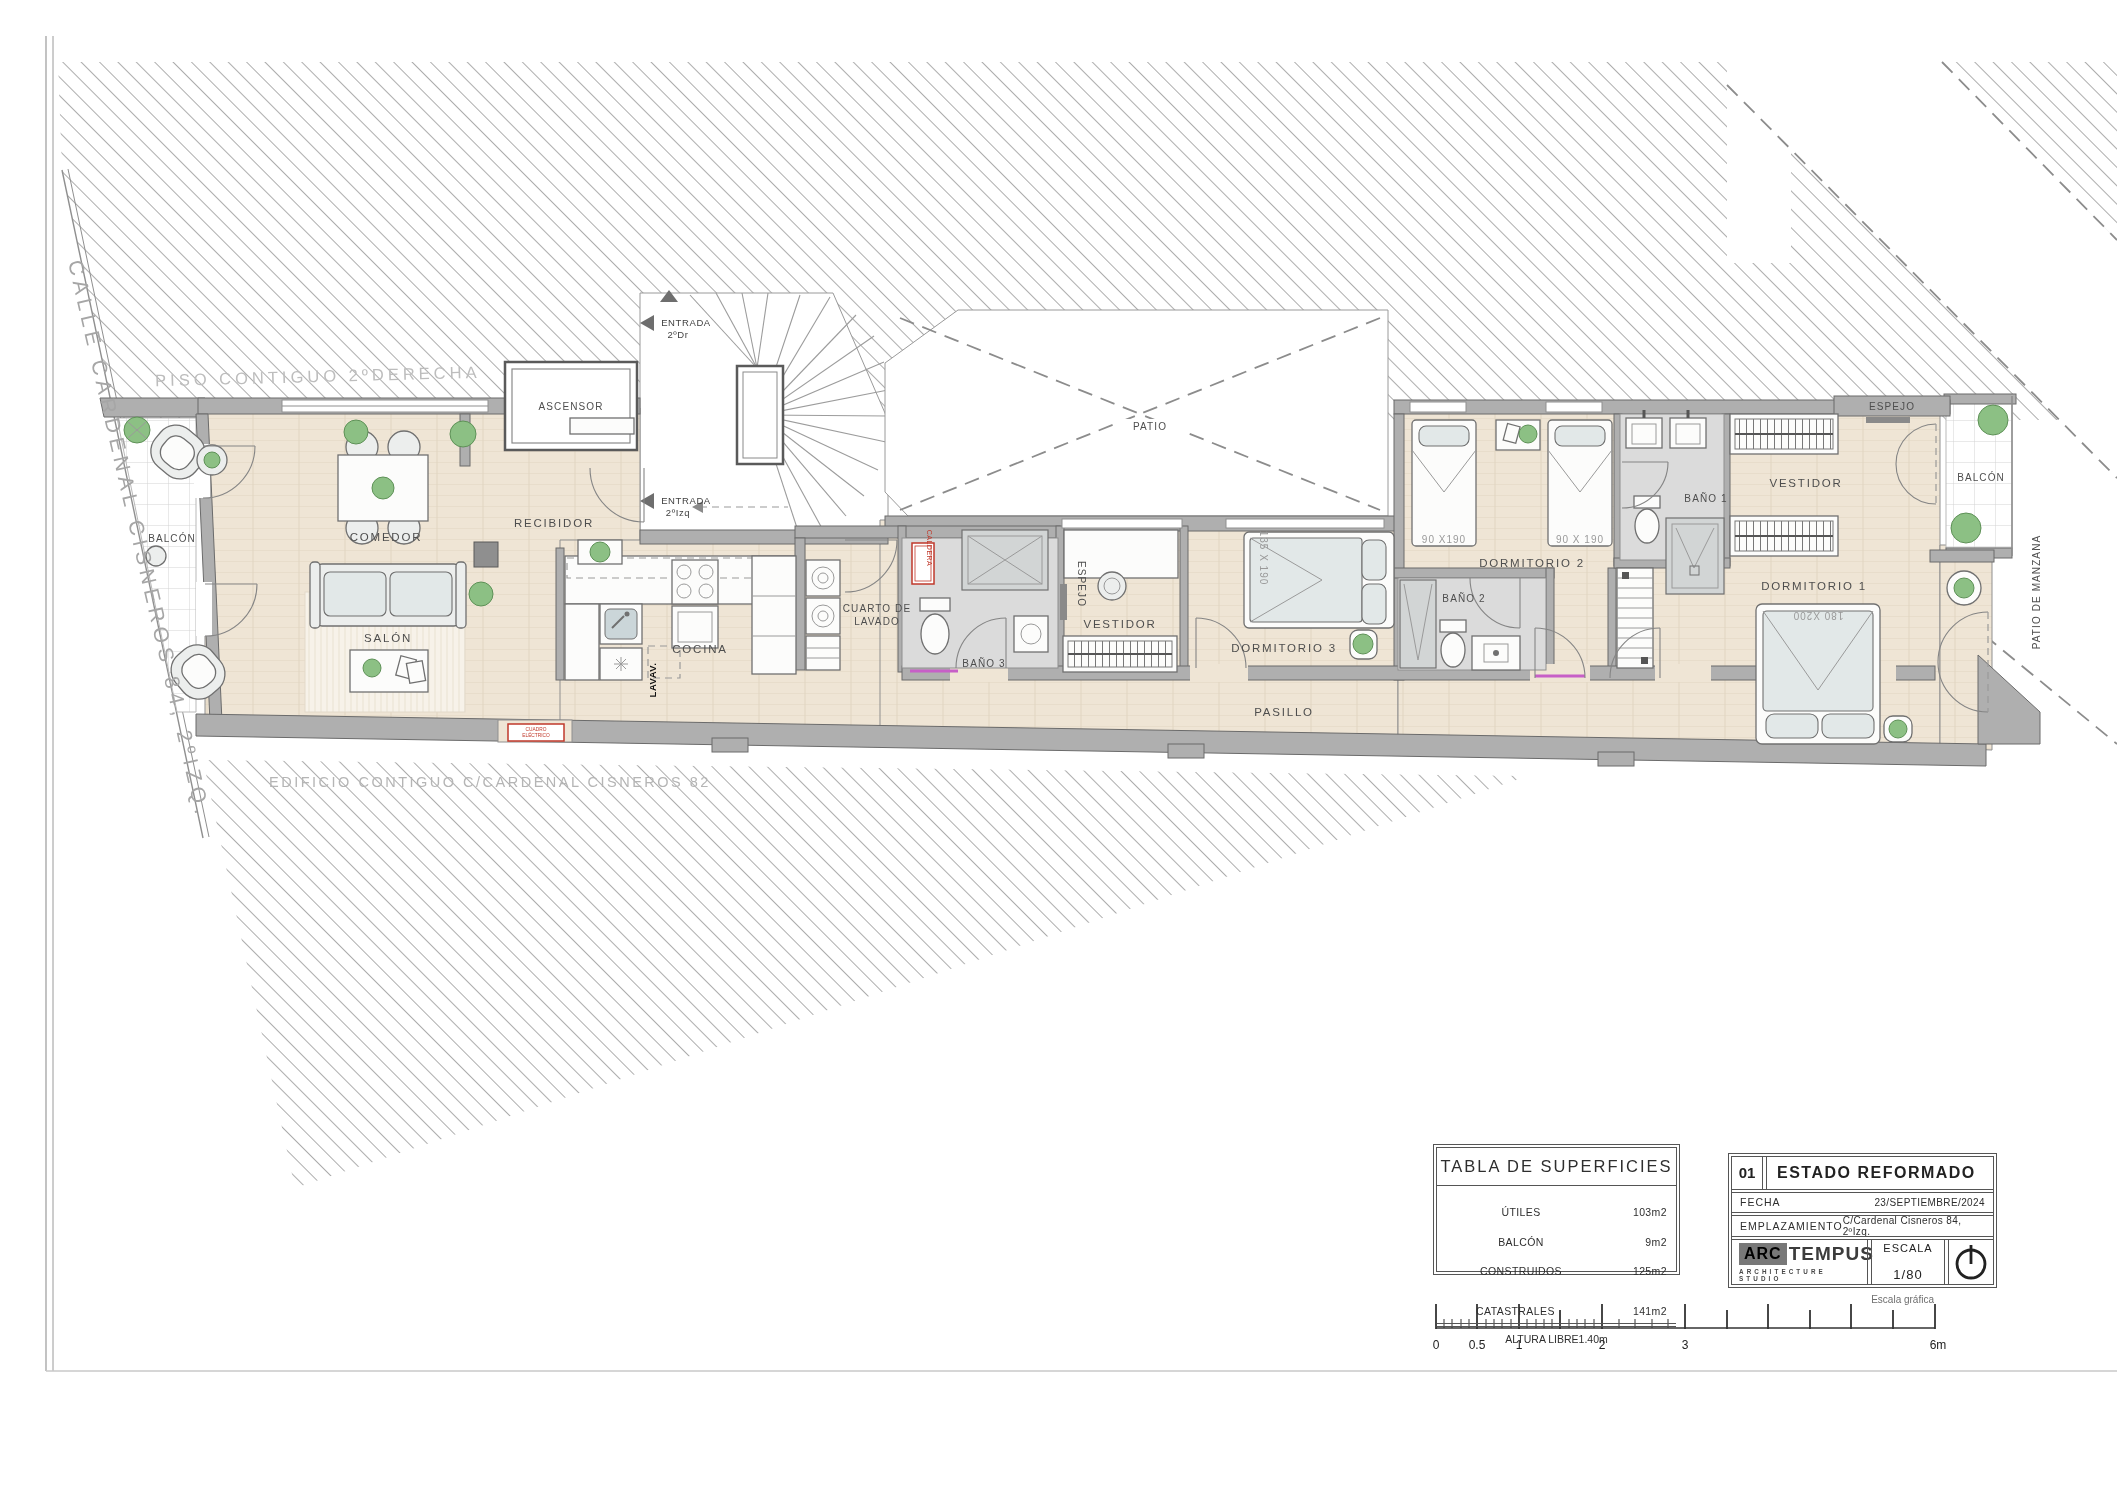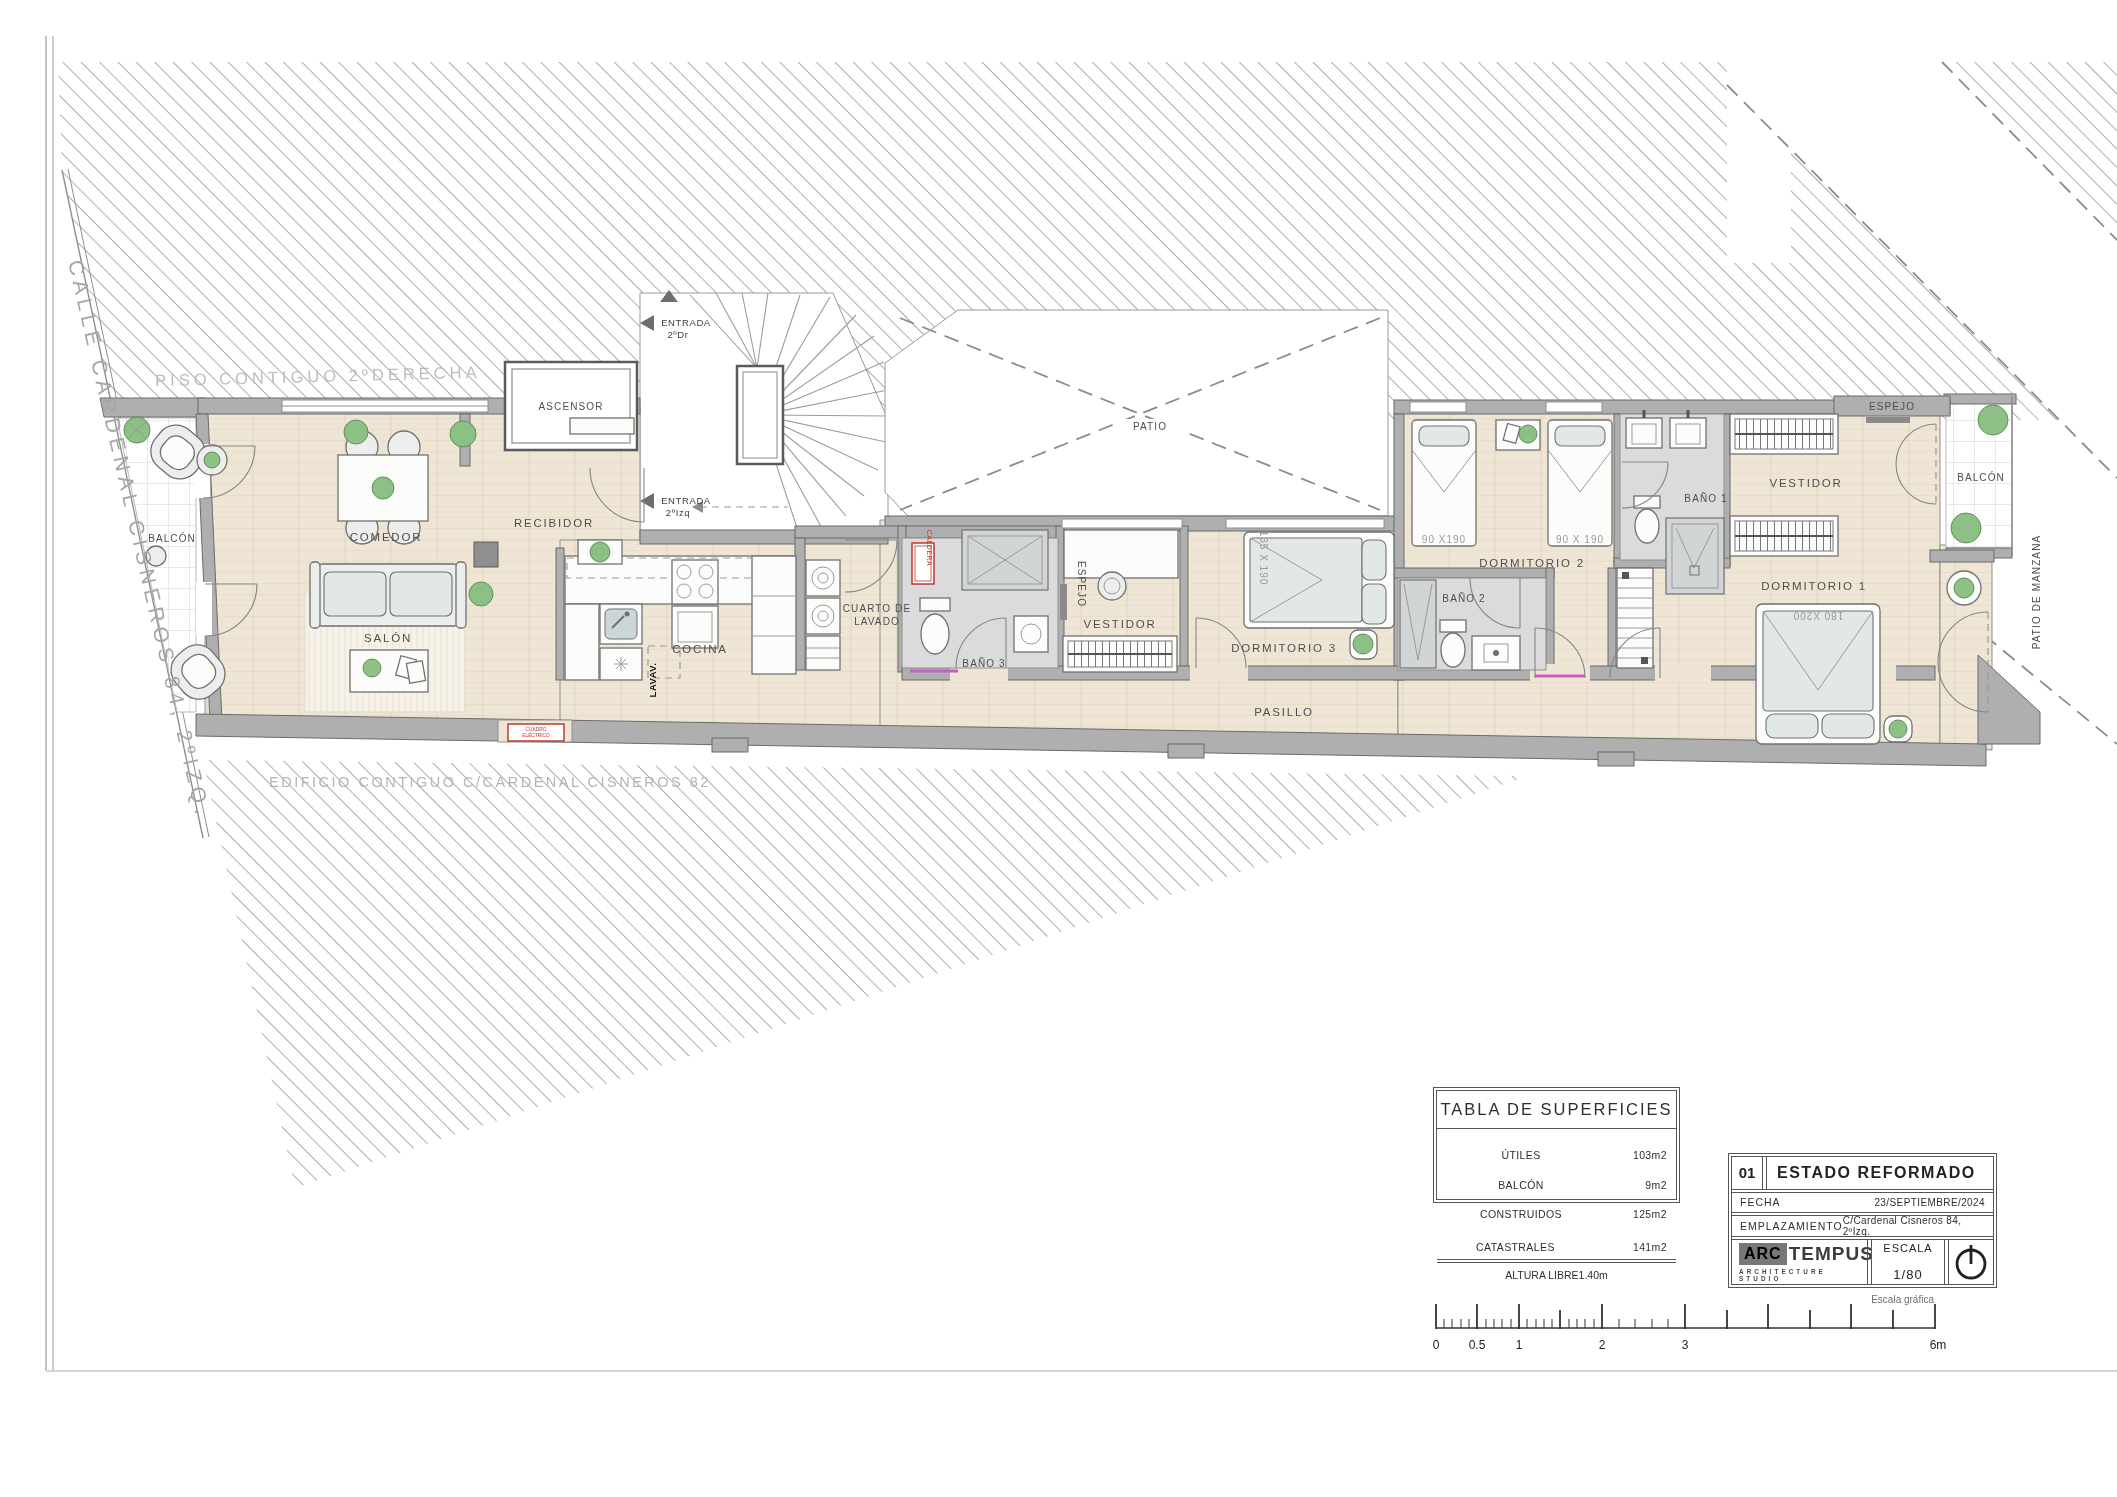--- a/index.html
+++ b/index.html
@@ -35,21 +35,21 @@
   .thin{fill:none;stroke:#9A9A9A;stroke-width:1;}
   .mag{stroke:#C75FC7;stroke-width:3;}
   .redl{fill:#fff;stroke:#C0392B;stroke-width:1.5;}
   
   .tbl{position:absolute;border:1px solid #555;background:#fff;padding:2px;box-sizing:border-box;}
   .tbl-in{border:1px solid #555;height:100%;box-sizing:border-box;display:flex;flex-direction:column;}
   .tbl-title{text-align:center;font-size:16.5px;letter-spacing:2px;color:#2e2e2e;padding:9px 0 7px;}
   .tbl-body{border-top:1px solid #555;margin-top:2px;border-bottom:1px solid #555;padding:4px 0 5px;flex:1;}
   .trow{display:flex;justify-content:space-between;font-size:10.5px;letter-spacing:.4px;color:#2e2e2e;line-height:13.5px;padding:0 9px;margin-top:16px;}
   .trow .lab{width:150px;text-align:center;}
-  .trow.gap{margin-top:19px;gap:48px;}
+  .trow.gap{margin-top:26px;gap:48px;}
   .tbl-alt{margin-top:2px;border-top:1px solid #555;display:flex;justify-content:center;font-size:10.5px;color:#2e2e2e;padding:6px 9px 0;}
   .tb-r1{display:flex;align-items:stretch;height:33px;}
   .tb-num{width:30px;display:flex;align-items:center;justify-content:center;font-weight:bold;font-size:15px;color:#222;}
   .vdbl{width:3px;border-left:1px solid #555;border-right:1px solid #555;}
   .tb-title{flex:1;display:flex;align-items:center;font-weight:bold;font-size:16px;letter-spacing:1.5px;color:#222;padding-left:10px;}
   .dbl{height:2px;border-top:1px solid #555;border-bottom:1px solid #555;}
   .tb-r2{height:20px;display:flex;align-items:center;justify-content:space-between;font-size:10.5px;letter-spacing:1px;color:#2e2e2e;padding:0 8px;}
   .tb-r2 .val{font-size:10px;letter-spacing:.4px;}
   .tb-r4{flex:1;display:flex;align-items:stretch;}
   .tb-logo{width:128px;display:flex;flex-direction:column;justify-content:center;padding-left:7px;}
@@ -571,21 +571,21 @@
     <text class="Lent" x="678" y="516">2ºIzq</text>
     <text class="Lblk" transform="translate(656,680) rotate(-90)" text-anchor="start">LAVAV.</text>
     <text class="Lred" transform="translate(927,548) rotate(90)" text-anchor="start">CALDERA</text>
     <text class="Lg" transform="translate(1260,558) rotate(90)" text-anchor="start">135 X 190</text>
     <text class="Lg" x="1444" y="543">90 X190</text>
     <text class="Lg" x="1580" y="543">90 X 190</text>
     <text class="Lg" transform="translate(1818,612) rotate(180)">180 X200</text>
   </g>
 </svg>
 
-<div class="tbl" style="left:1433px;top:1087px;width:247px;height:116px;">
+<div class="tbl" style="left:1433px;top:1144px;width:247px;height:131px;">
   <div class="tbl-in">
     <div class="tbl-title">TABLA DE SUPERFICIES</div>
     <div class="tbl-body">
       <div class="trow">
             <span class="lab">ÚTILES</span>
             <span>103m2</span>
           </div>
       <div class="trow">
             <span class="lab">BALCÓN</span>
             <span>9m2</span>

